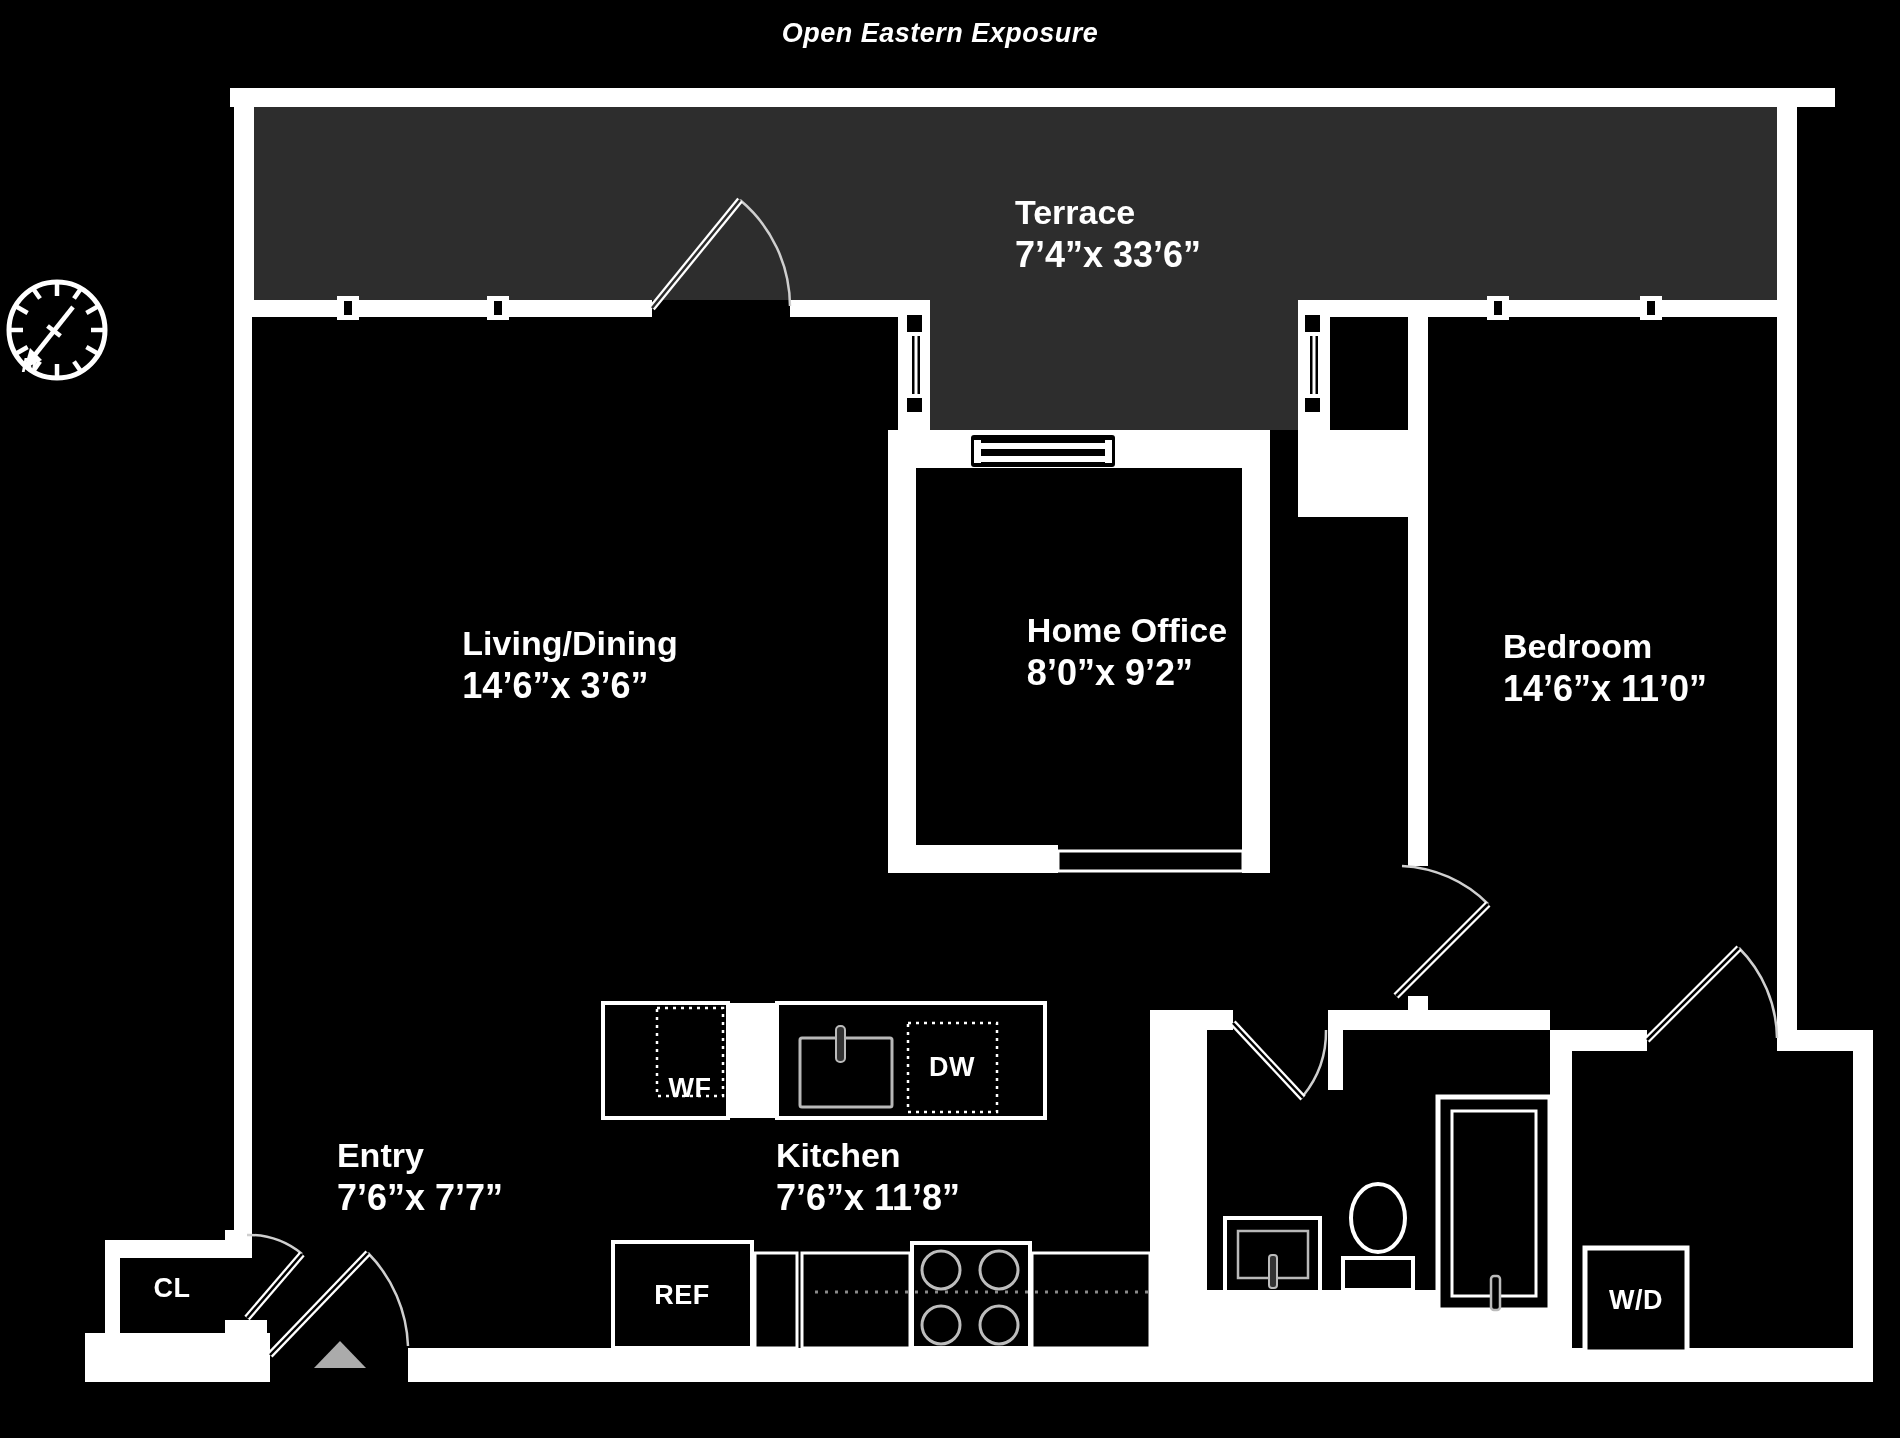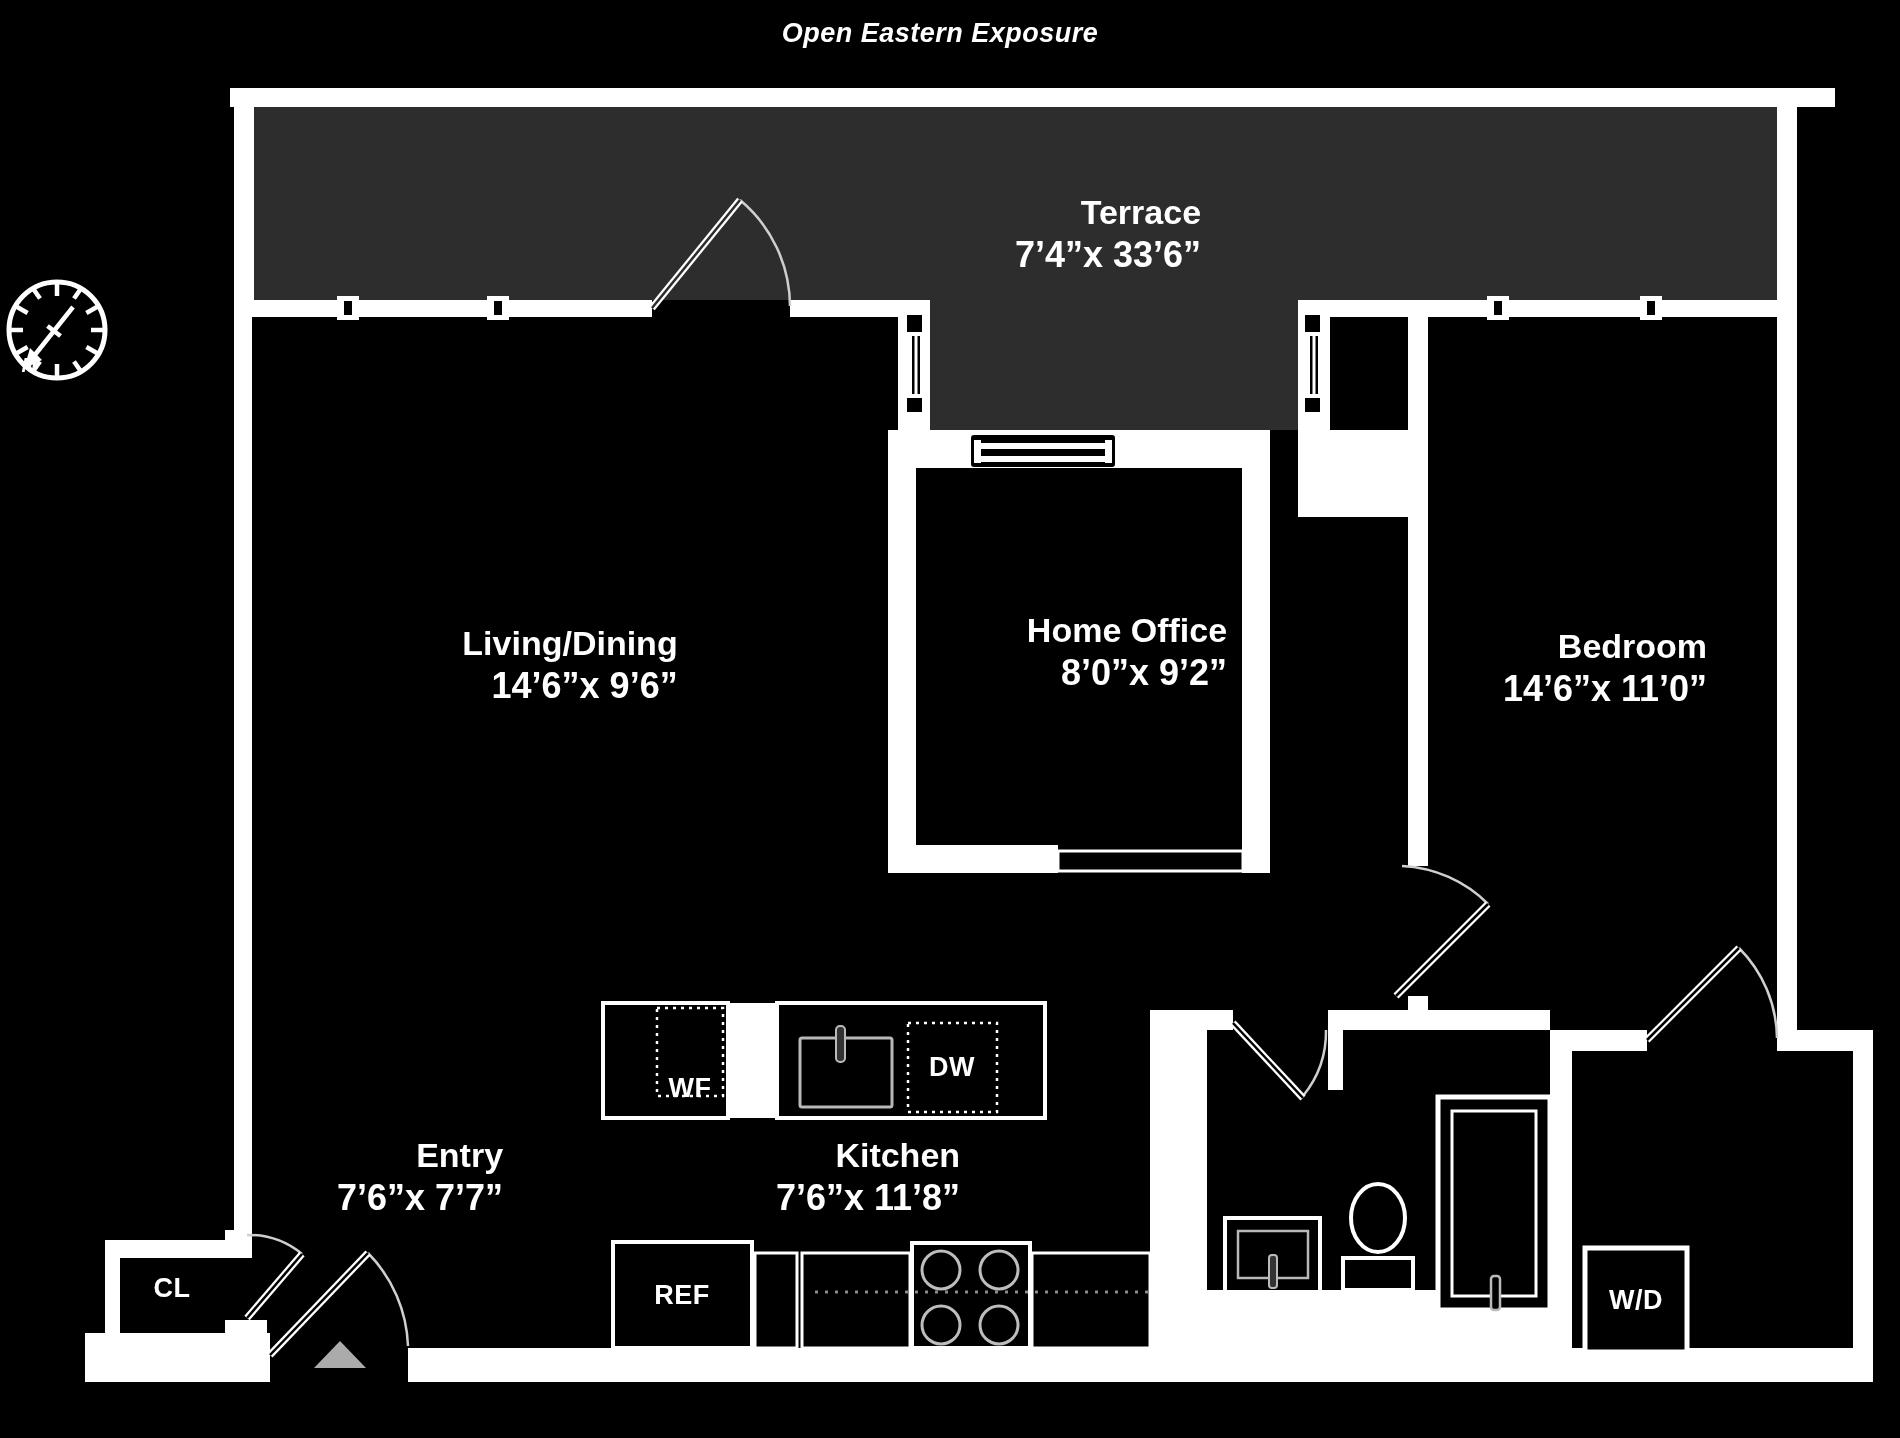--- a/index.html
+++ b/index.html
@@ -1,19 +1,19 @@
 <!DOCTYPE html>
 <html><head>
 <meta charset="utf-8">
 <style>
   html,body{margin:0;padding:0;background:#000;}
   #plan{position:relative;width:1900px;height:1438px;background:#000;overflow:hidden;
         font-family:"Liberation Sans",sans-serif;}
   #plan svg{position:absolute;left:0;top:0;}
-  .lbl{position:absolute;transform:translate(-50%,-50%);text-align:right;color:#fff;
+  .lbl{position:absolute;transform:translate(-50%,-50%);text-align:left;color:#fff;
        font-weight:700;white-space:nowrap;}
   .title{font-size:27px;font-style:italic;letter-spacing:.5px;}
   .room-name{font-size:34px;line-height:44px;}
   .room-dims{font-size:36px;line-height:42px;}
   .small-lbl{font-size:27px;letter-spacing:.5px;}
 </style>
 </head>
 <body>
 
 <div id="plan">
@@ -215,21 +215,21 @@
 
   <div class="lbl title" style="left:940px;top:33px">Open Eastern Exposure</div>
 
   <div class="lbl" style="left:1108px;top:233px">
     <div class="room-name">Terrace</div>
     <div class="room-dims">7’4”x 33’6”</div>
   </div>
 
   <div class="lbl" style="left:570px;top:664px">
     <div class="room-name">Living/Dining</div>
-    <div class="room-dims">14’6”x 9’6”</div>
+    <div class="room-dims">14’6”x 3’6”</div>
   </div>
 
   <div class="lbl" style="left:1127px;top:651px">
     <div class="room-name">Home Office</div>
     <div class="room-dims">8’0”x 9’2”</div>
   </div>
 
   <div class="lbl" style="left:1605px;top:667px">
     <div class="room-name">Bedroom</div>
     <div class="room-dims">14’6”x 11’0”</div>

